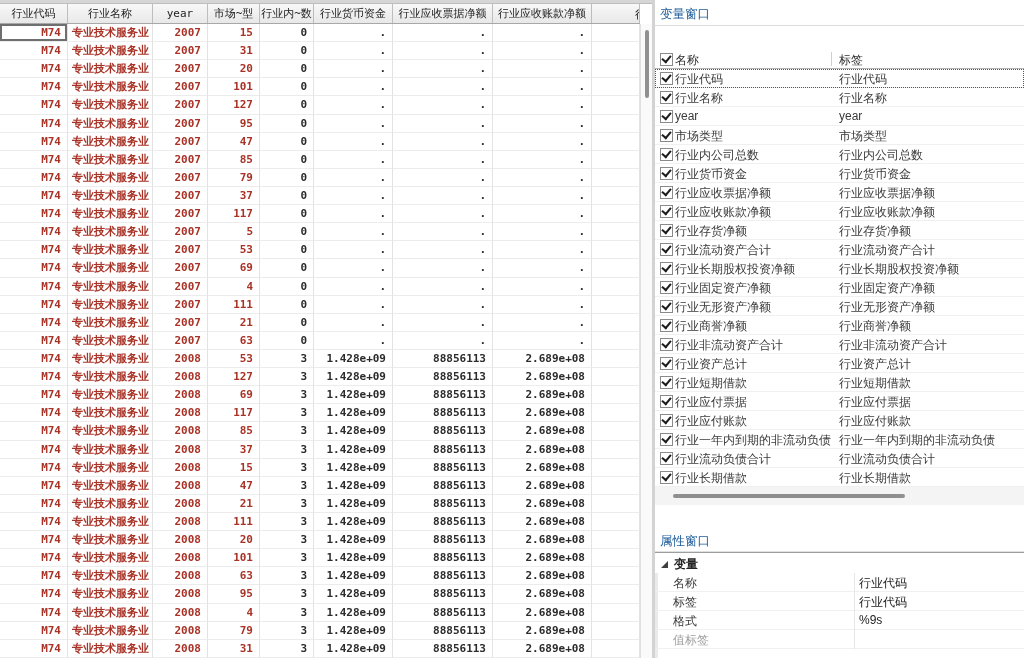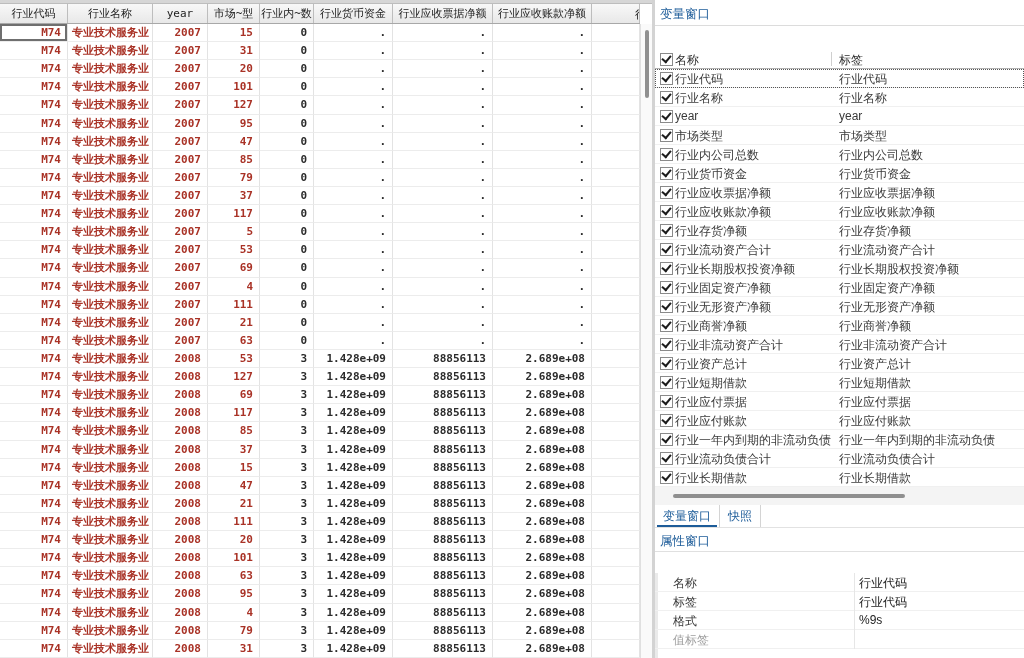--- a/index.html
+++ b/index.html
@@ -609,25 +609,28 @@
           <span class="cb"></span>
           <span class="vname">行业长期借款</span>
           <span class="vlabel">行业长期借款</span>
         </div>
       </div>
 
     <div id="vars-scrollstrip">
       <div class="hthumb"></div>
     </div>
 
-    <div id="tabbar"><span class="tab active">变量窗口</span><span class="tab">快照</span></div>
 
     <div id="props-title" class="panel-title">属性窗口</div>
     <div id="props-title-rule"></div>
 
+    <div id="props-section">
+      <span class="tri"></span>
+      <span class="sec-label">变量</span>
+    </div>
 
     <div id="props-grid">
       <div class="leftstrip"></div>
     <div class="prow">
           <span class="pvsep"></span>
           <span class="plabel">名称</span>
           <span class="pvalue">行业代码</span>
         </div>
         <div class="prow">
           <span class="pvsep"></span>

